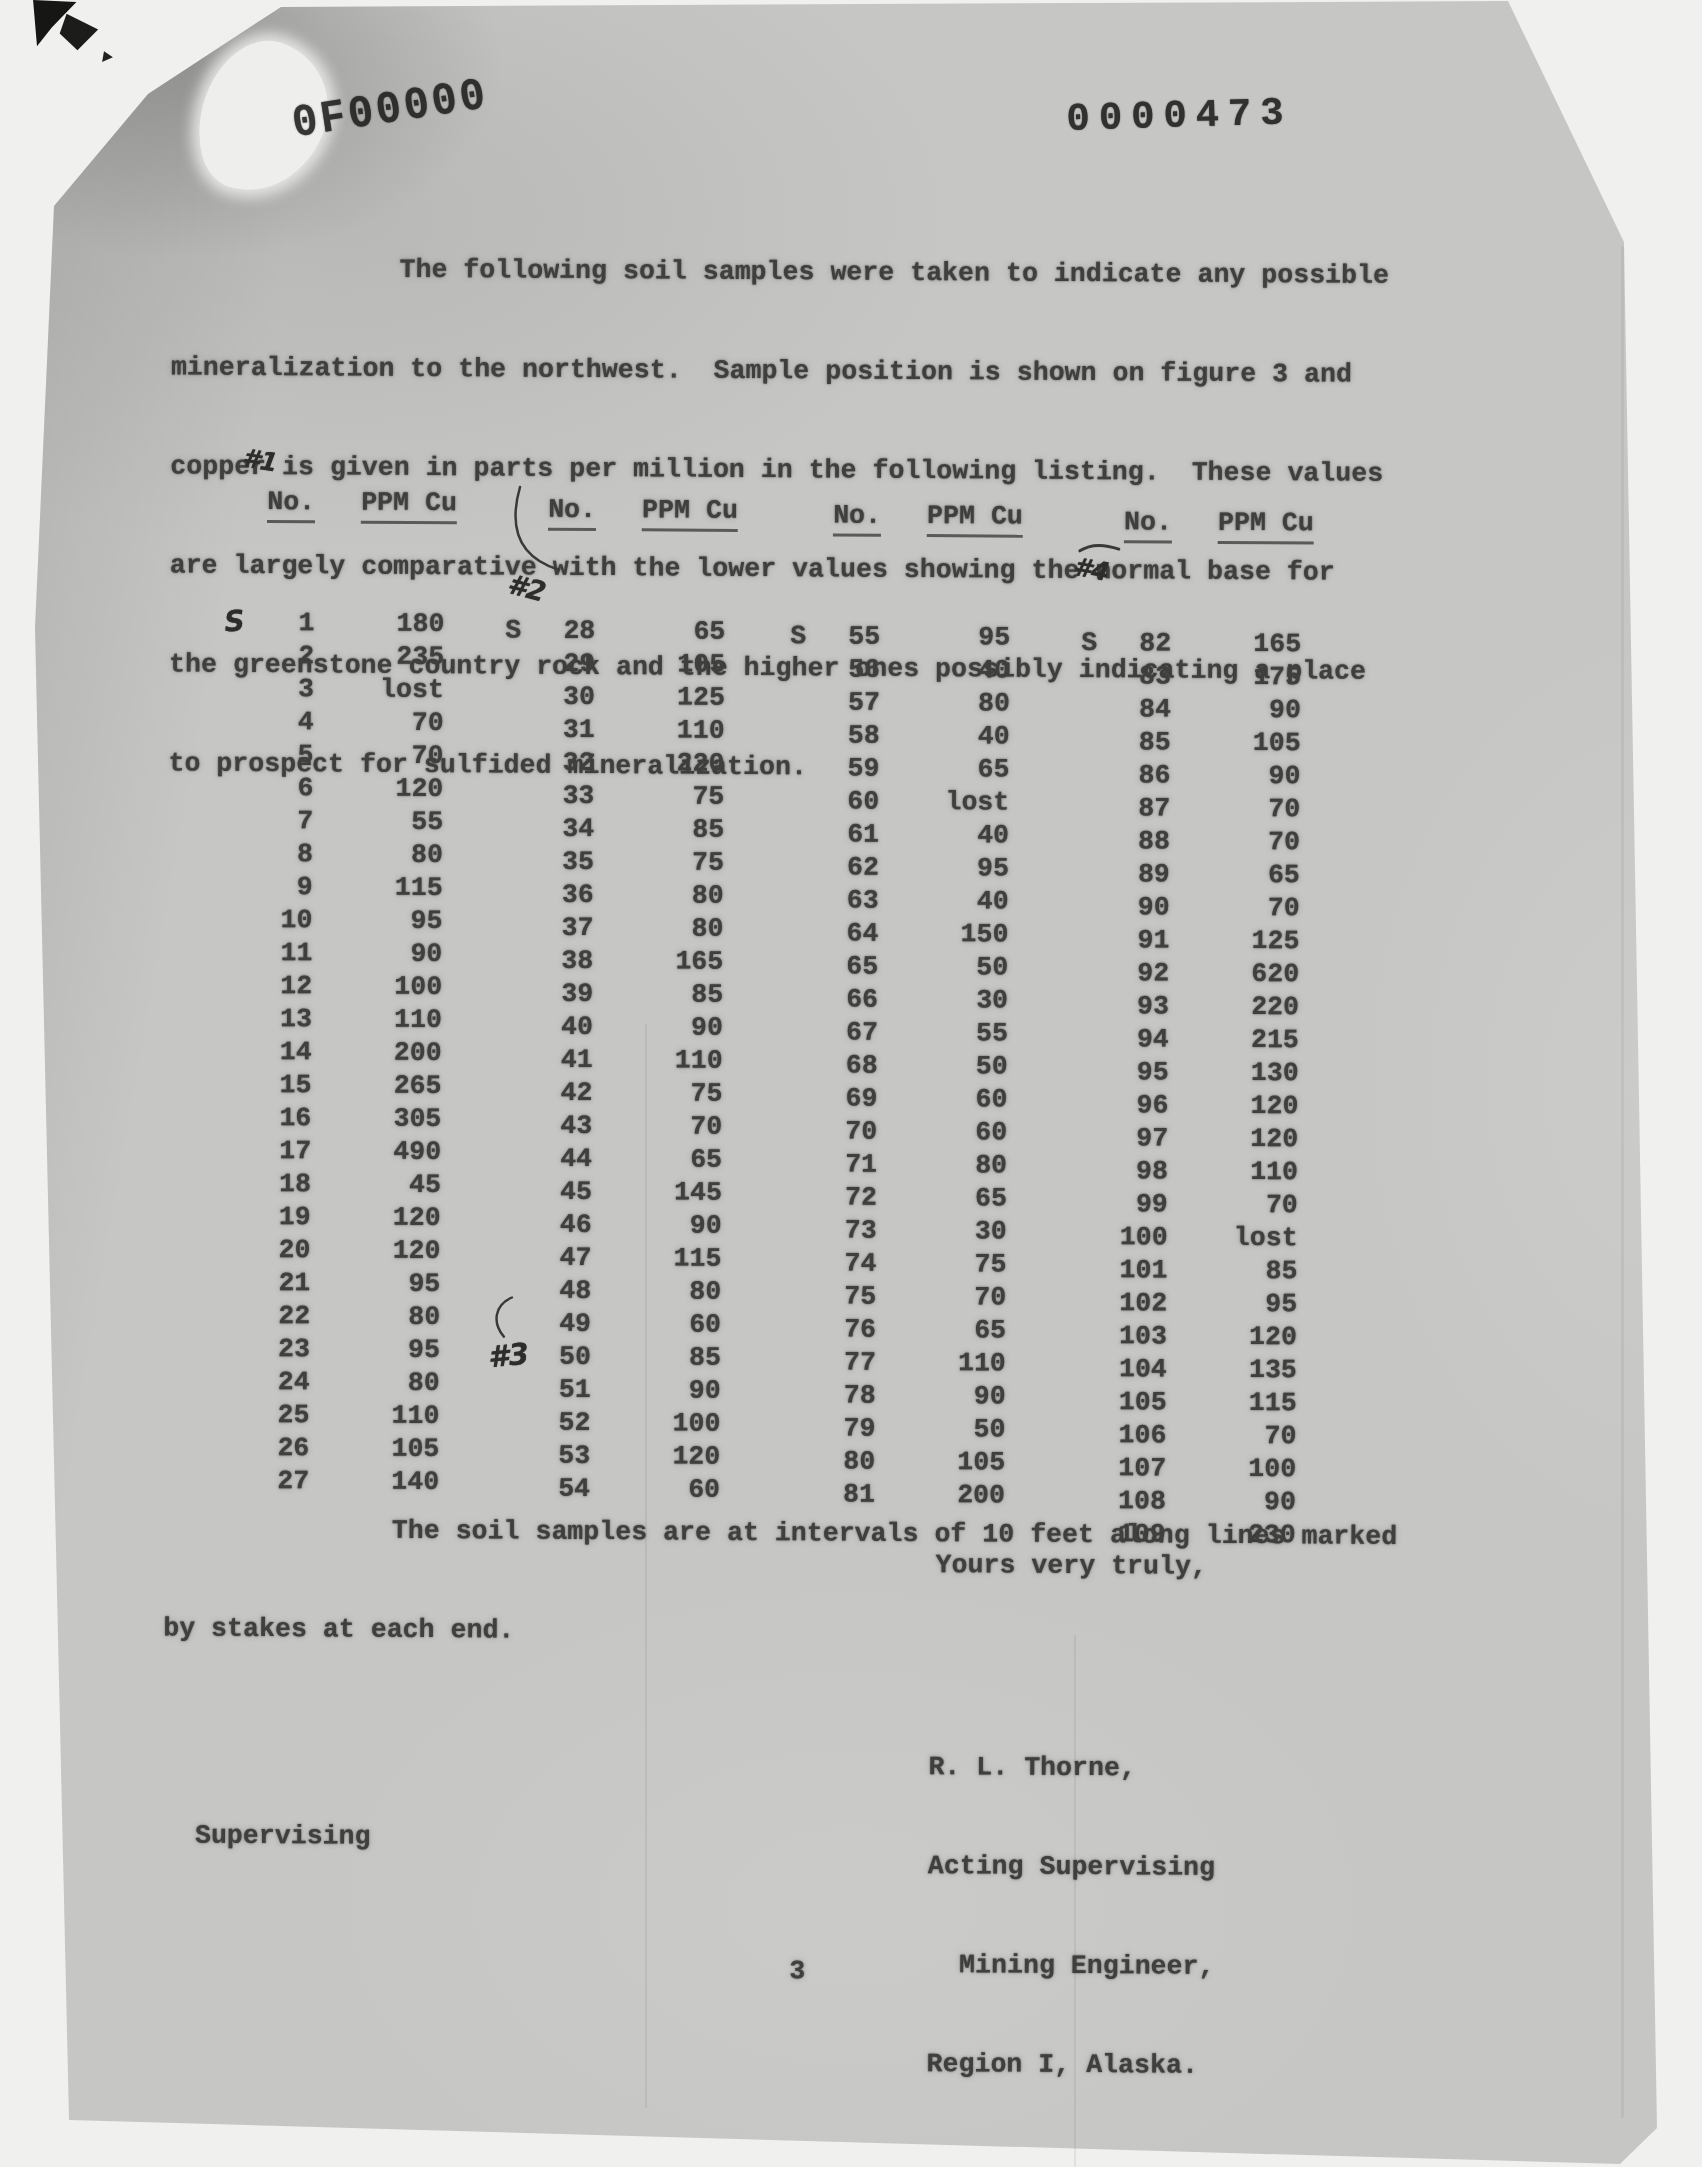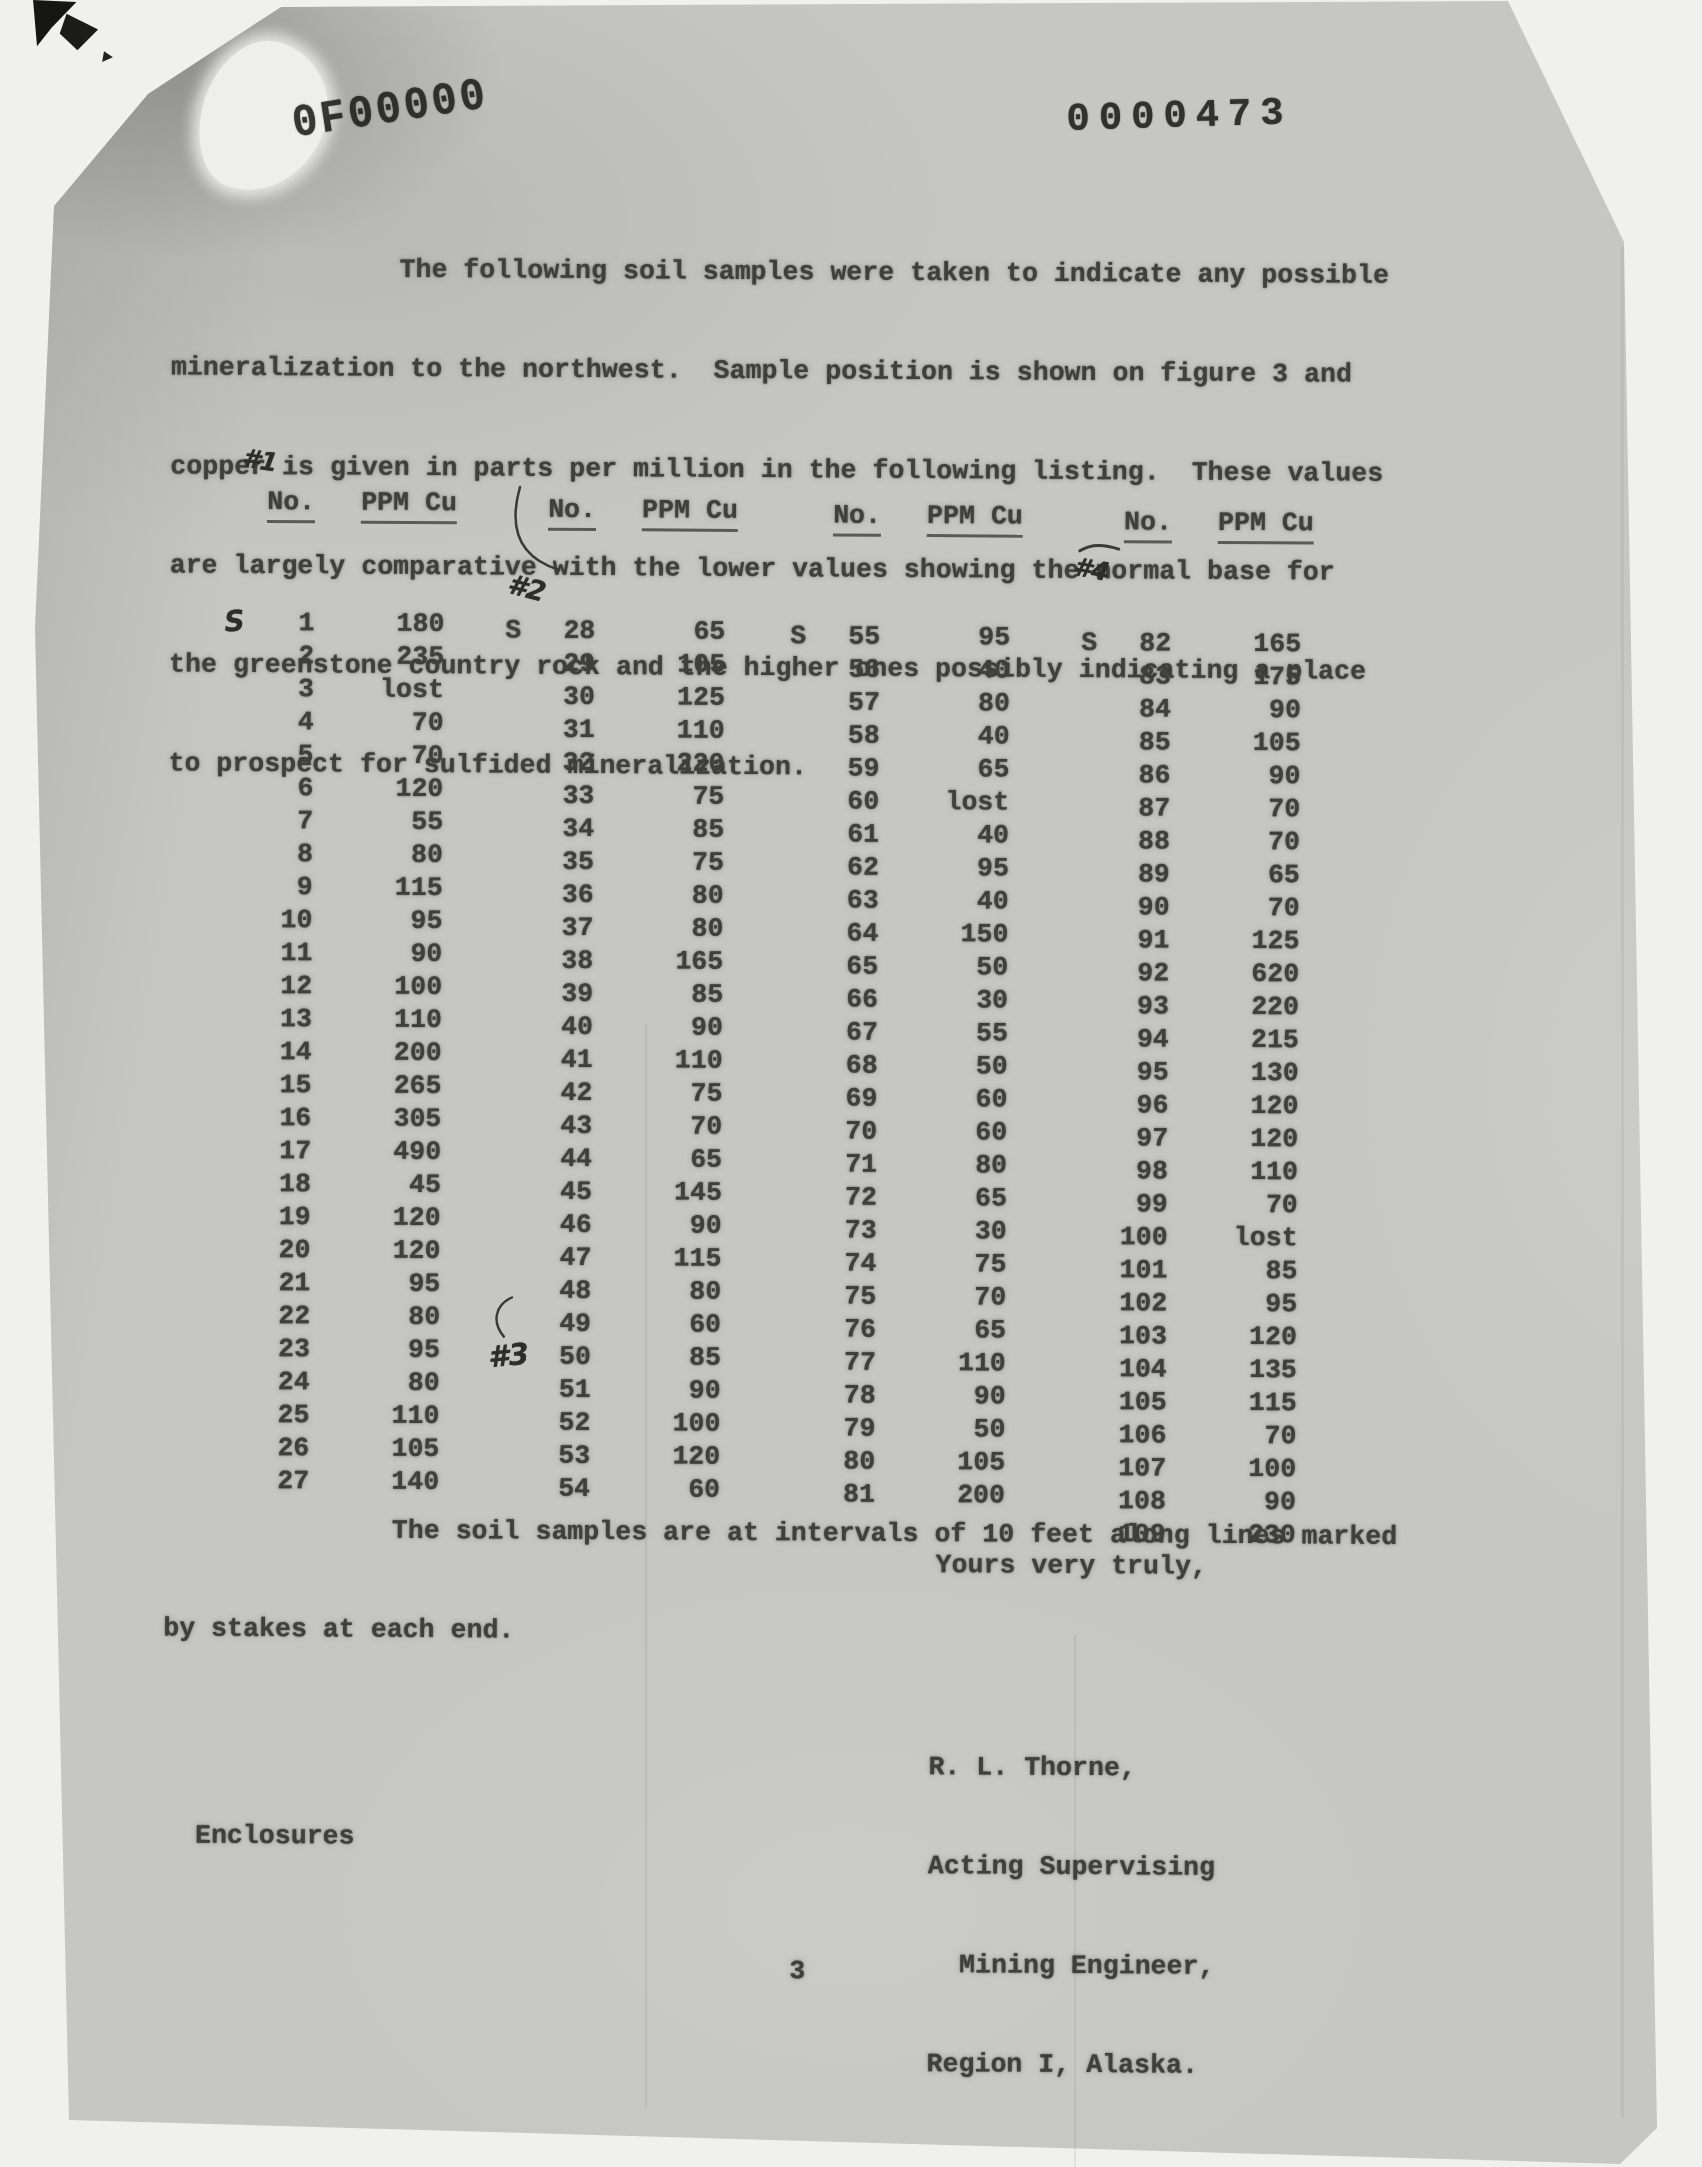--- a/index.html
+++ b/index.html
@@ -123,18 +123,18 @@
 
     <div class="typed" style="left:944px;top:1545px">Yours very truly,</div>
 
     <div class="typed" style="left:938px;top:1681px">
       <div class="line">R. L. Thorne,</div>
       <div class="line">Acting Supervising</div>
       <div class="line">  Mining Engineer,</div>
       <div class="line">Region I, Alaska.</div>
     </div>
 
-    <div class="typed" style="left:205px;top:1820px">Enclosures</div>
+    <div class="typed" style="left:205px;top:1820px">Supervising</div>
 
     <div class="typed" style="left:800px;top:1952px">3</div>
   </div>
 </div>
 
 
 </body></html>

